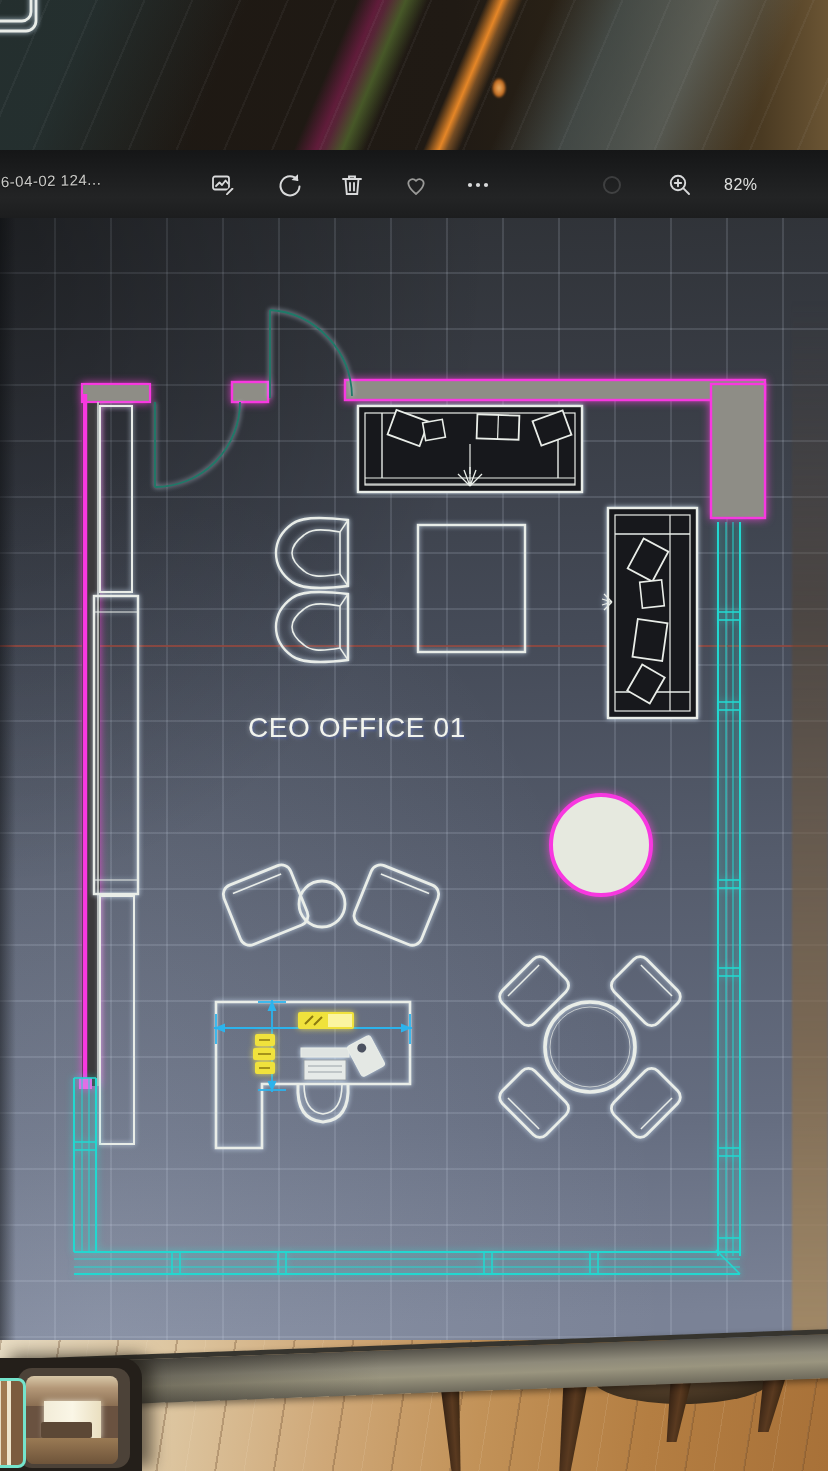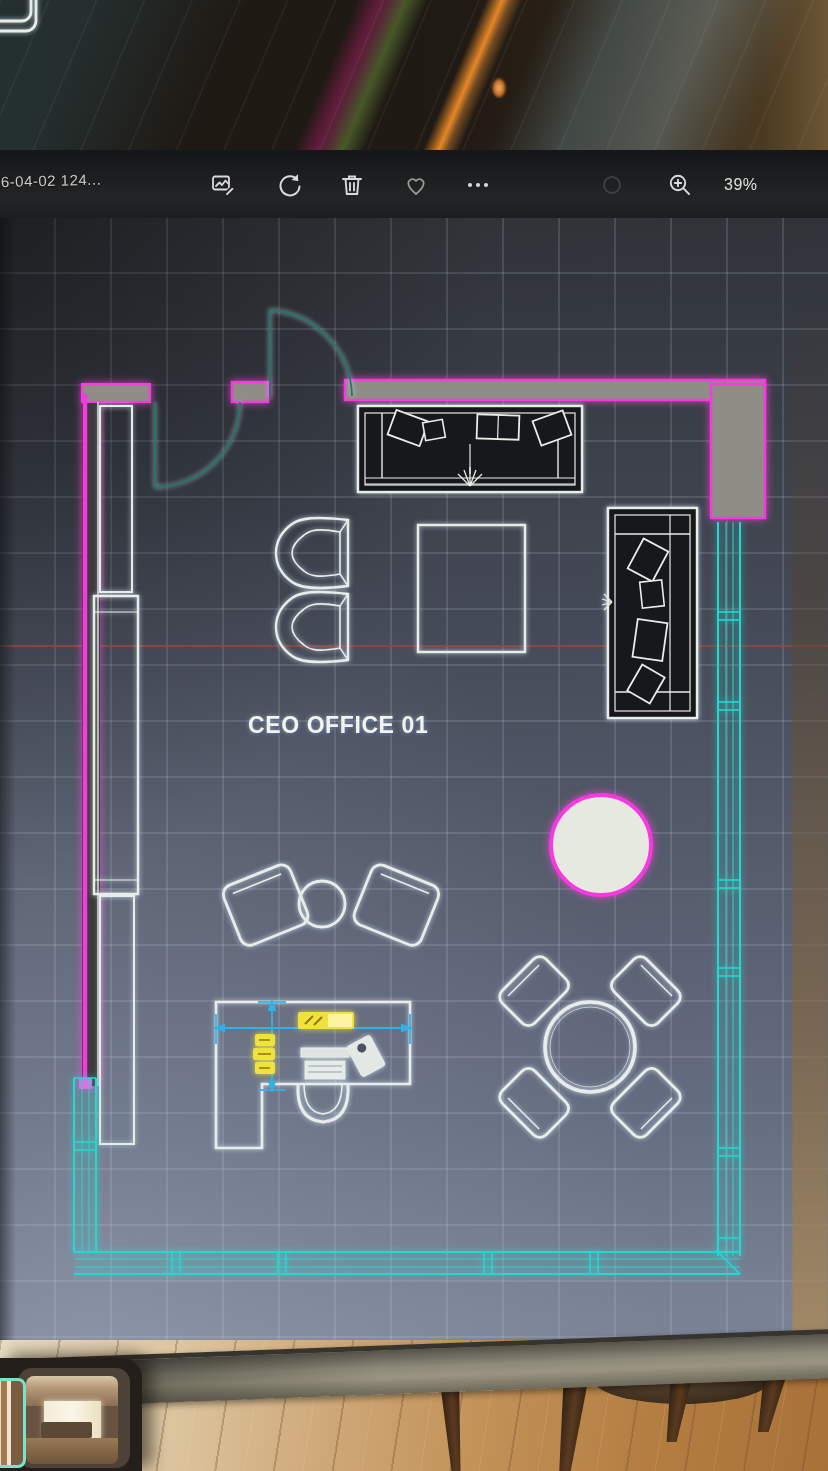--- a/index.html
+++ b/index.html
@@ -53,22 +53,22 @@
   .sw{stroke:var(--furniture-white,#e9ede8);} .st{stroke:var(--door-swing-teal,#1e7a68);}
   .sd{stroke:var(--dimension-cyan,#2cb3ec);} .sr{stroke:var(--section-line-red,#93483f);}
   .fy{fill:var(--dimension-highlight-yellow,#f0e23c);} .facc{fill:var(--accent-circle-fill,#e6e9df);}
   .fd{fill:var(--dimension-cyan,#2cb3ec);}
   .glow-w{filter:drop-shadow(0 0 2.5px rgba(215,235,255,.85));}
   .glow-m{filter:drop-shadow(0 0 4px rgba(255,70,225,.75));}
   .glow-c{filter:drop-shadow(0 0 3.5px rgba(45,225,215,.8));}
   .glow-y{filter:drop-shadow(0 0 3px rgba(250,235,80,.8));}
   .nf{fill:none;} .df{fill:#17181c;}
 
-  .room-label{position:absolute;left:248px;top:712px;z-index:6;color:#f2f4ee;font-size:23px;
-    font-weight:700;letter-spacing:.6px;white-space:nowrap;
+  .room-label{position:absolute;left:248px;top:712px;z-index:6;color:#f2f4ee;font-size:28px;
+    font-weight:400;letter-spacing:.6px;white-space:nowrap;
     text-shadow:0 0 5px rgba(240,248,255,.45), 2px 2px 2px rgba(40,60,160,.38);}
 
   
   .floor{position:absolute;left:0;top:1340px;width:828px;height:131px;z-index:7;
     background:
       repeating-linear-gradient(99deg, rgba(90,55,25,.28) 0 2px, transparent 2px 58px),
       repeating-linear-gradient(99deg, rgba(255,240,220,.10) 0 1px, transparent 1px 29px),
       linear-gradient(96deg,#e9ddc4 0%,#dcc49e 22%,#cfa878 40%,#c29258 58%,#b47e42 78%,#a87138 100%);}
   .pouf{position:absolute;left:592px;top:1352px;width:180px;height:52px;border-radius:50%;z-index:8;
     background:radial-gradient(ellipse at 40% 30%,#6a5138,#3a2c1c 75%);}
@@ -149,21 +149,21 @@
         <circle cx="14" cy="14" r="8"></circle>
       </svg>
     </span>
     <span class="tb-ico" style="left:666px">
       <svg viewBox="0 0 28 28" fill="none" stroke="currentColor" stroke-width="1.9" stroke-linecap="round">
         <circle cx="12" cy="12" r="7.2"></circle>
         <path d="M17.2 17.2 L23 23"></path>
         <path d="M12 8.8 v6.4 M8.8 12 h6.4"></path>
       </svg>
     </span>
-    <span class="zoom-label">39%</span>
+    <span class="zoom-label">82%</span>
   </div>
 
   <div class="canvas"></div>
 
   <svg class="plan" viewBox="0 0 828 1471">
 
     <line class="sr" x1="0" y1="646" x2="828" y2="646" stroke-width="2.2" opacity=".85"></line>
 
     <g class="glow-m">
       <rect x="82" y="384" width="18" height="702" fill="#3c3a3c" stroke="none"></rect>

